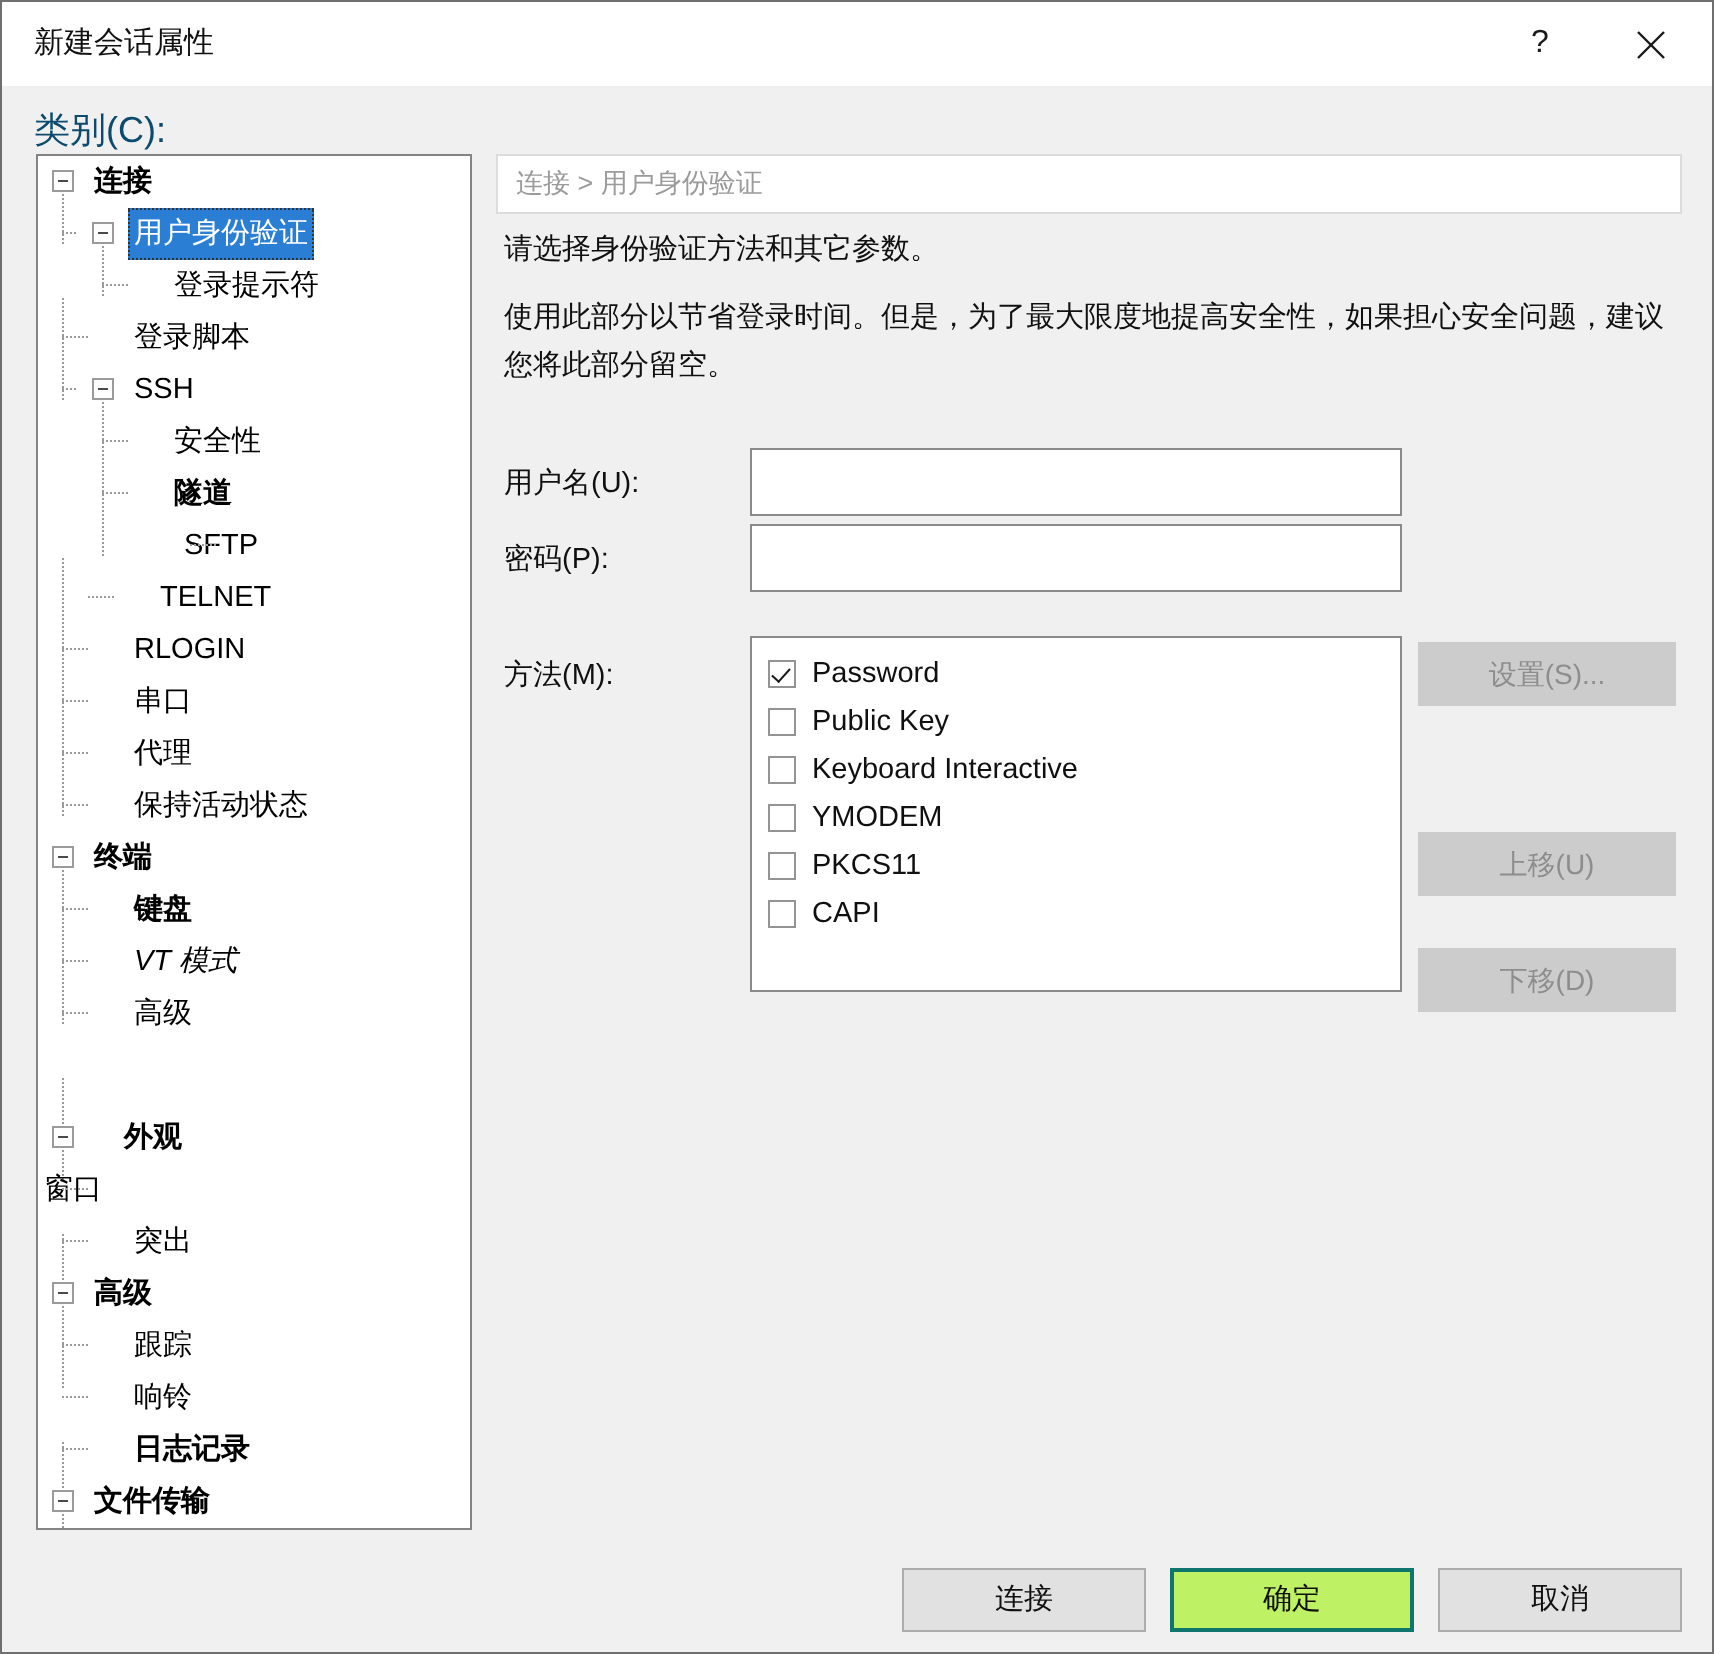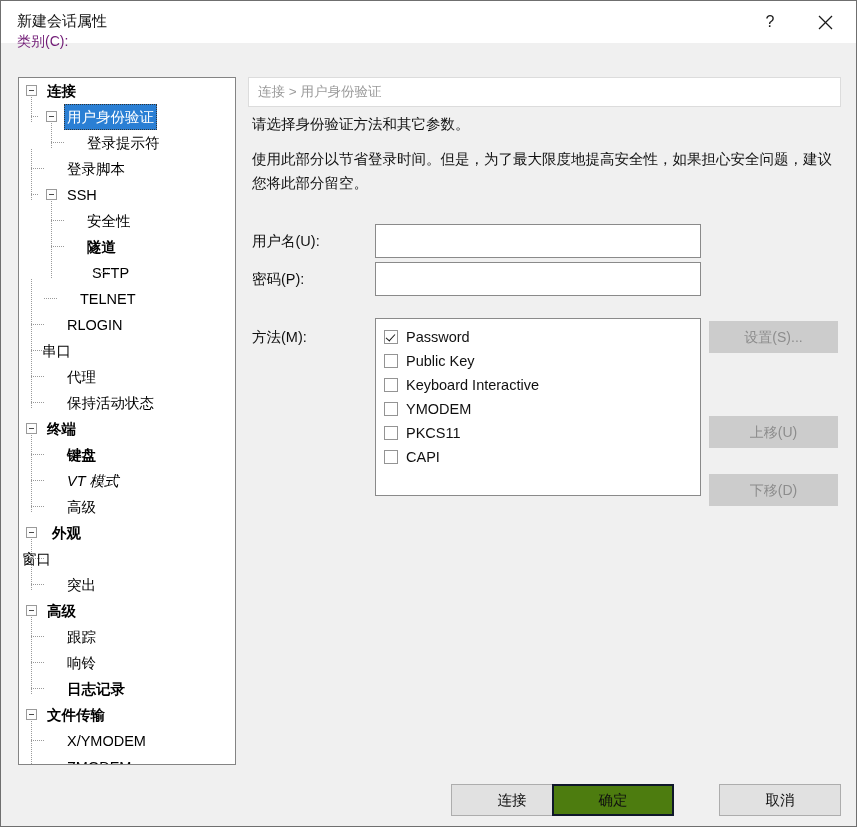--- a/index.html
+++ b/index.html
@@ -51,23 +51,23 @@
     user-select: none;
   }
   #help-btn { right: 63px; font-size: 16px; }
   #close-btn { right: 8px; }
   #close-btn svg { display:block; }
 
   
   #category-label {
     position: absolute;
     left: 16px;
-    top: 32px;
-    font-size: 14px;
-    color: #701a75;
+    top: 52px;
+    font-size: 18px;
+    color: #0c4a6e;
     white-space: nowrap;
   }
 
   
   #tree-panel {
     position: absolute;
     left: 17px;
     top: 76px;
     width: 218px;
     height: 688px;
@@ -268,24 +268,24 @@
     font-family: "Liberation Sans", sans-serif;
     font-size: 14.5px;
     color: #101010;
     text-align: center;
     line-height: 30px;
     cursor: default;
     user-select: none;
   }
   #btn-connect { left: 450px; }
   #btn-ok {
-    left: 551px;
-    border: 2px solid #0f172a;
+    left: 584px;
+    border: 2px solid #0f766e;
     line-height: 28px;
-    background: #4d7c0f;
+    background: #bef264;
   }
   #btn-cancel { left: 718px; }
 </style>
 </head>
 <body>
 
 <div id="dialog">
 
   <div id="titlebar">
     <div id="title-text">新建会话属性</div>
@@ -315,28 +315,28 @@
       <div class="tree-row bold" style="padding-left: 25px;"><div class="expander" style="left: 7px;"></div><span class="tree-label">连接</span></div>
       <div class="tree-row selected" style="padding-left: 45px;"><div class="hline" style="left: 12px; width: 8px;"></div><div class="expander" style="left: 27px;"></div><span class="tree-label">用户身份验证</span></div>
       <div class="tree-row" style="padding-left: 65px;"><div class="hline" style="left: 32px; width: 14px;"></div><span class="tree-label">登录提示符</span></div>
       <div class="tree-row" style="padding-left: 45px;"><div class="hline" style="left: 12px; width: 14px;"></div><span class="tree-label">登录脚本</span></div>
       <div class="tree-row" style="padding-left: 45px;"><div class="hline" style="left: 12px; width: 8px;"></div><div class="expander" style="left: 27px;"></div><span class="tree-label">SSH</span></div>
       <div class="tree-row" style="padding-left: 65px;"><div class="hline" style="left: 32px; width: 14px;"></div><span class="tree-label">安全性</span></div>
       <div class="tree-row bold" style="padding-left: 65px;"><div class="hline" style="left: 32px; width: 14px;"></div><span class="tree-label">隧道</span></div>
       <div class="tree-row" style="padding-left: 26px; margin-left: 44px;"><div class="hline" style="left: 32px; width: 14px;"></div><span class="tree-label">SFTP</span></div>
       <div class="tree-row" style="padding-left: 45px; margin-left: 13px;"><div class="hline" style="left: 12px; width: 14px;"></div><span class="tree-label">TELNET</span></div>
       <div class="tree-row" style="padding-left: 45px;"><div class="hline" style="left: 12px; width: 14px;"></div><span class="tree-label">RLOGIN</span></div>
-      <div class="tree-row" style="padding-left: 20px;"><div class="hline" style="left: 12px; width: 14px;"></div><span class="tree-label">串口</span></div>
+      <div class="tree-row" style="padding-left: 45px;"><div class="hline" style="left: 12px; width: 14px;"></div><span class="tree-label">串口</span></div>
       <div class="tree-row" style="padding-left: 45px;"><div class="hline" style="left: 12px; width: 14px;"></div><span class="tree-label">代理</span></div>
       <div class="tree-row" style="padding-left: 45px;"><div class="hline" style="left: 12px; width: 14px;"></div><span class="tree-label">保持活动状态</span></div>
       <div class="tree-row bold" style="padding-left: 25px;"><div class="expander" style="left: 7px;"></div><span class="tree-label">终端</span></div>
       <div class="tree-row bold" style="padding-left: 45px;"><div class="hline" style="left: 12px; width: 14px;"></div><span class="tree-label">键盘</span></div>
       <div class="tree-row" style="padding-left: 45px; font-style: italic;"><div class="hline" style="left: 12px; width: 14px;"></div><span class="tree-label">VT 模式</span></div>
       <div class="tree-row" style="padding-left: 45px;"><div class="hline" style="left: 12px; width: 14px;"></div><span class="tree-label">高级</span></div>
-      <div class="tree-row bold" style="padding-left: 30px;"><div class="expander" style="left: 7px;"></div><span class="tree-label">外观</span></div>
+      <div class="tree-row bold" style="padding-left: 40px; margin-top: 36px;"><div class="expander" style="left: 7px;"></div><span class="tree-label">外观</span></div>
       <div class="tree-row" style=""><div class="hline" style="left: 12px; width: 14px;"></div><span class="tree-label">窗口</span></div>
       <div class="tree-row" style="padding-left: 45px;"><div class="hline" style="left: 12px; width: 14px;"></div><span class="tree-label">突出</span></div>
       <div class="tree-row bold" style="padding-left: 25px;"><div class="expander" style="left: 7px;"></div><span class="tree-label">高级</span></div>
       <div class="tree-row" style="padding-left: 45px;"><div class="hline" style="left: 12px; width: 14px;"></div><span class="tree-label">跟踪</span></div>
       <div class="tree-row" style="padding-left: 45px;"><div class="hline" style="left: 12px; width: 14px;"></div><span class="tree-label">响铃</span></div>
       <div class="tree-row bold" style="padding-left: 45px;"><div class="hline" style="left: 12px; width: 14px;"></div><span class="tree-label">日志记录</span></div>
       <div class="tree-row bold" style="padding-left: 25px;"><div class="expander" style="left: 7px;"></div><span class="tree-label">文件传输</span></div>
       <div class="tree-row" style="padding-left: 45px; text-decoration: underline;"><div class="hline" style="left: 12px; width: 14px;"></div><span class="tree-label">X/YMODEM</span></div>
       <div class="tree-row" style="padding-left: 45px;"><span class="tree-label">ZMODEM</span></div>
     </div>

